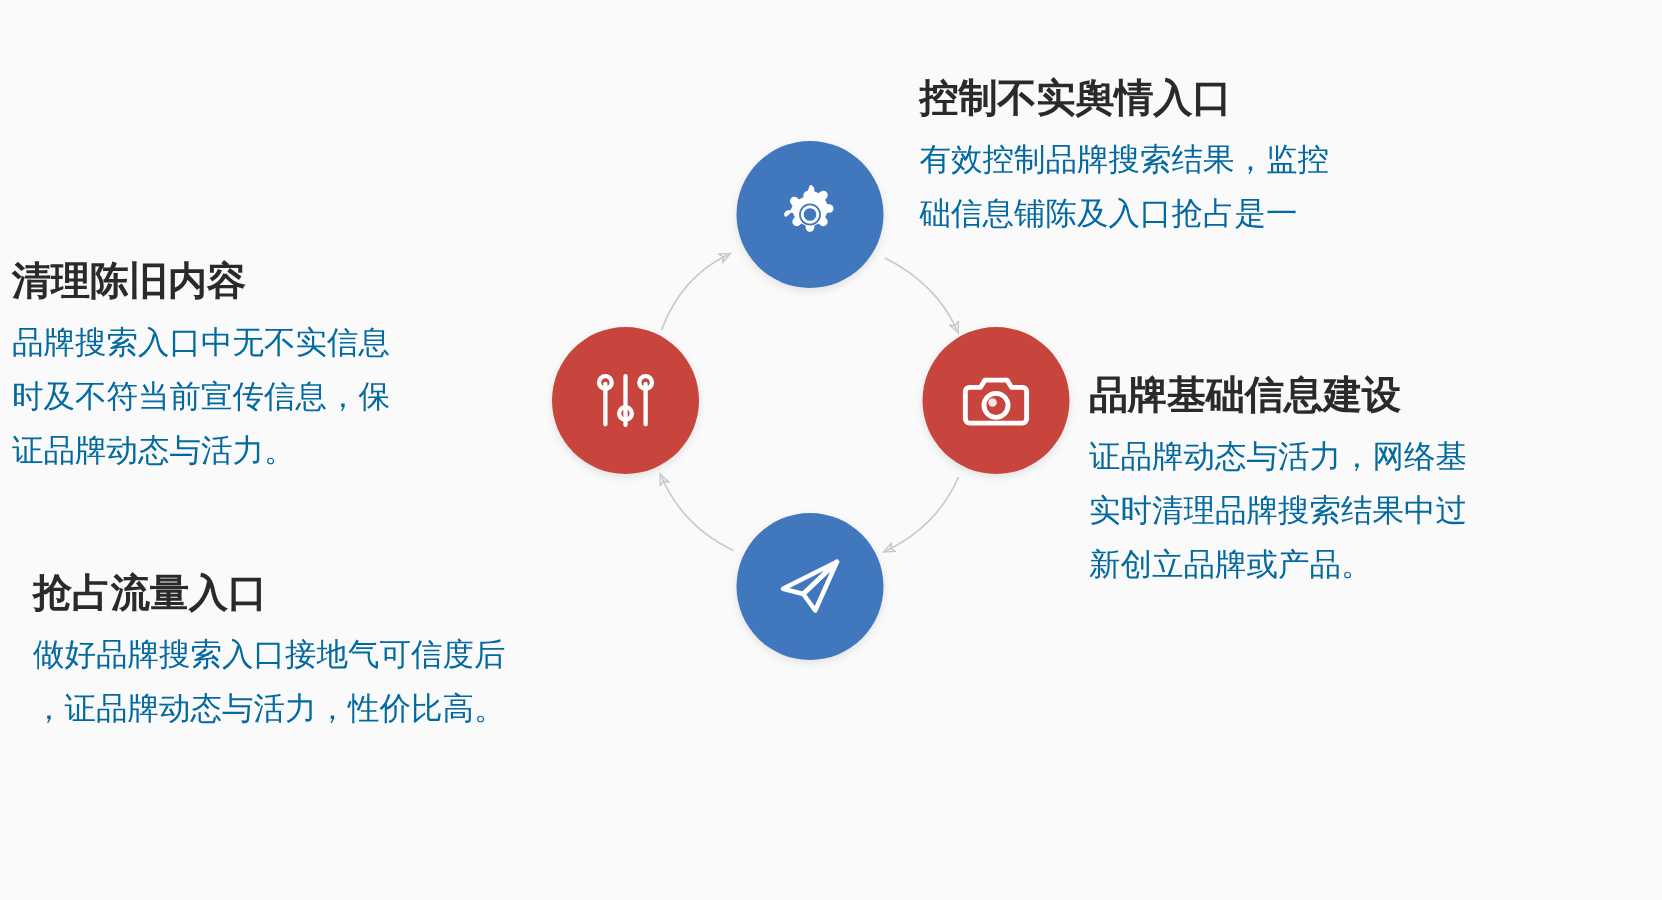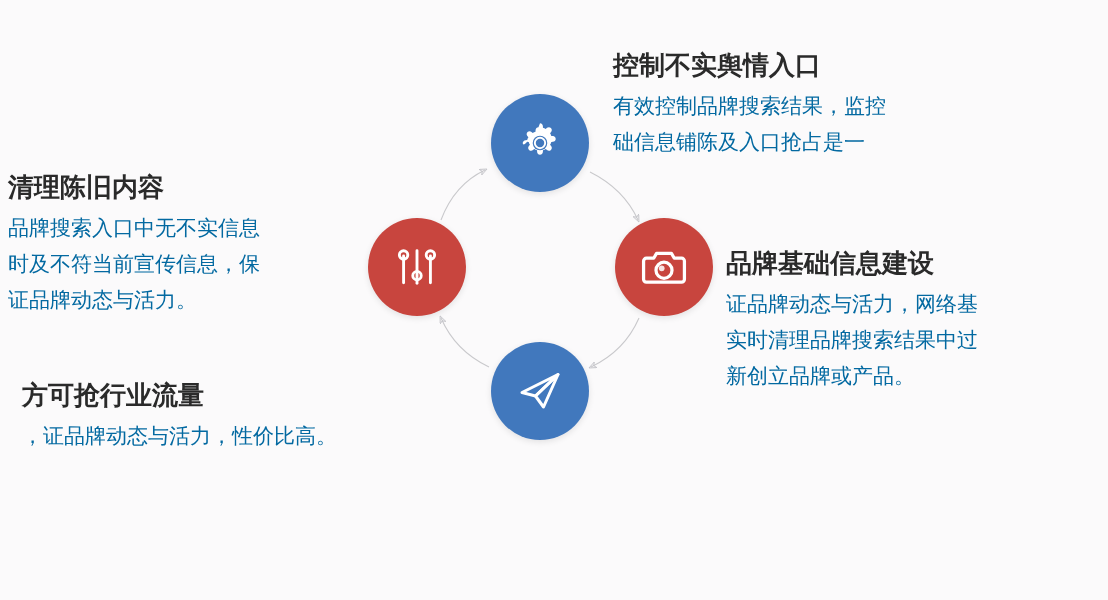--- a/index.html
+++ b/index.html
@@ -165,19 +165,20 @@
   <div class="block align-right" id="block-top-left">
     <div class="title">清理陈旧内容</div>
     <div class="body">
       <span class="line">品牌搜索入口中无不实信息</span>
       <span class="line">时及不符当前宣传信息，保</span>
       <span class="line">证品牌动态与活力。</span>
     </div>
   </div>
 
   <div class="block align-right" id="block-bottom-left">
-    <div class="title">方可抢行业流量</div>
+    <div class="title">抢占流量入口</div>
     <div class="body">
+      <span class="line">做好品牌搜索入口接地气可信度后</span>
       <span class="line">，证品牌动态与活力，性价比高。</span>
     </div>
   </div>
 
 </div>
 
 </body></html>

